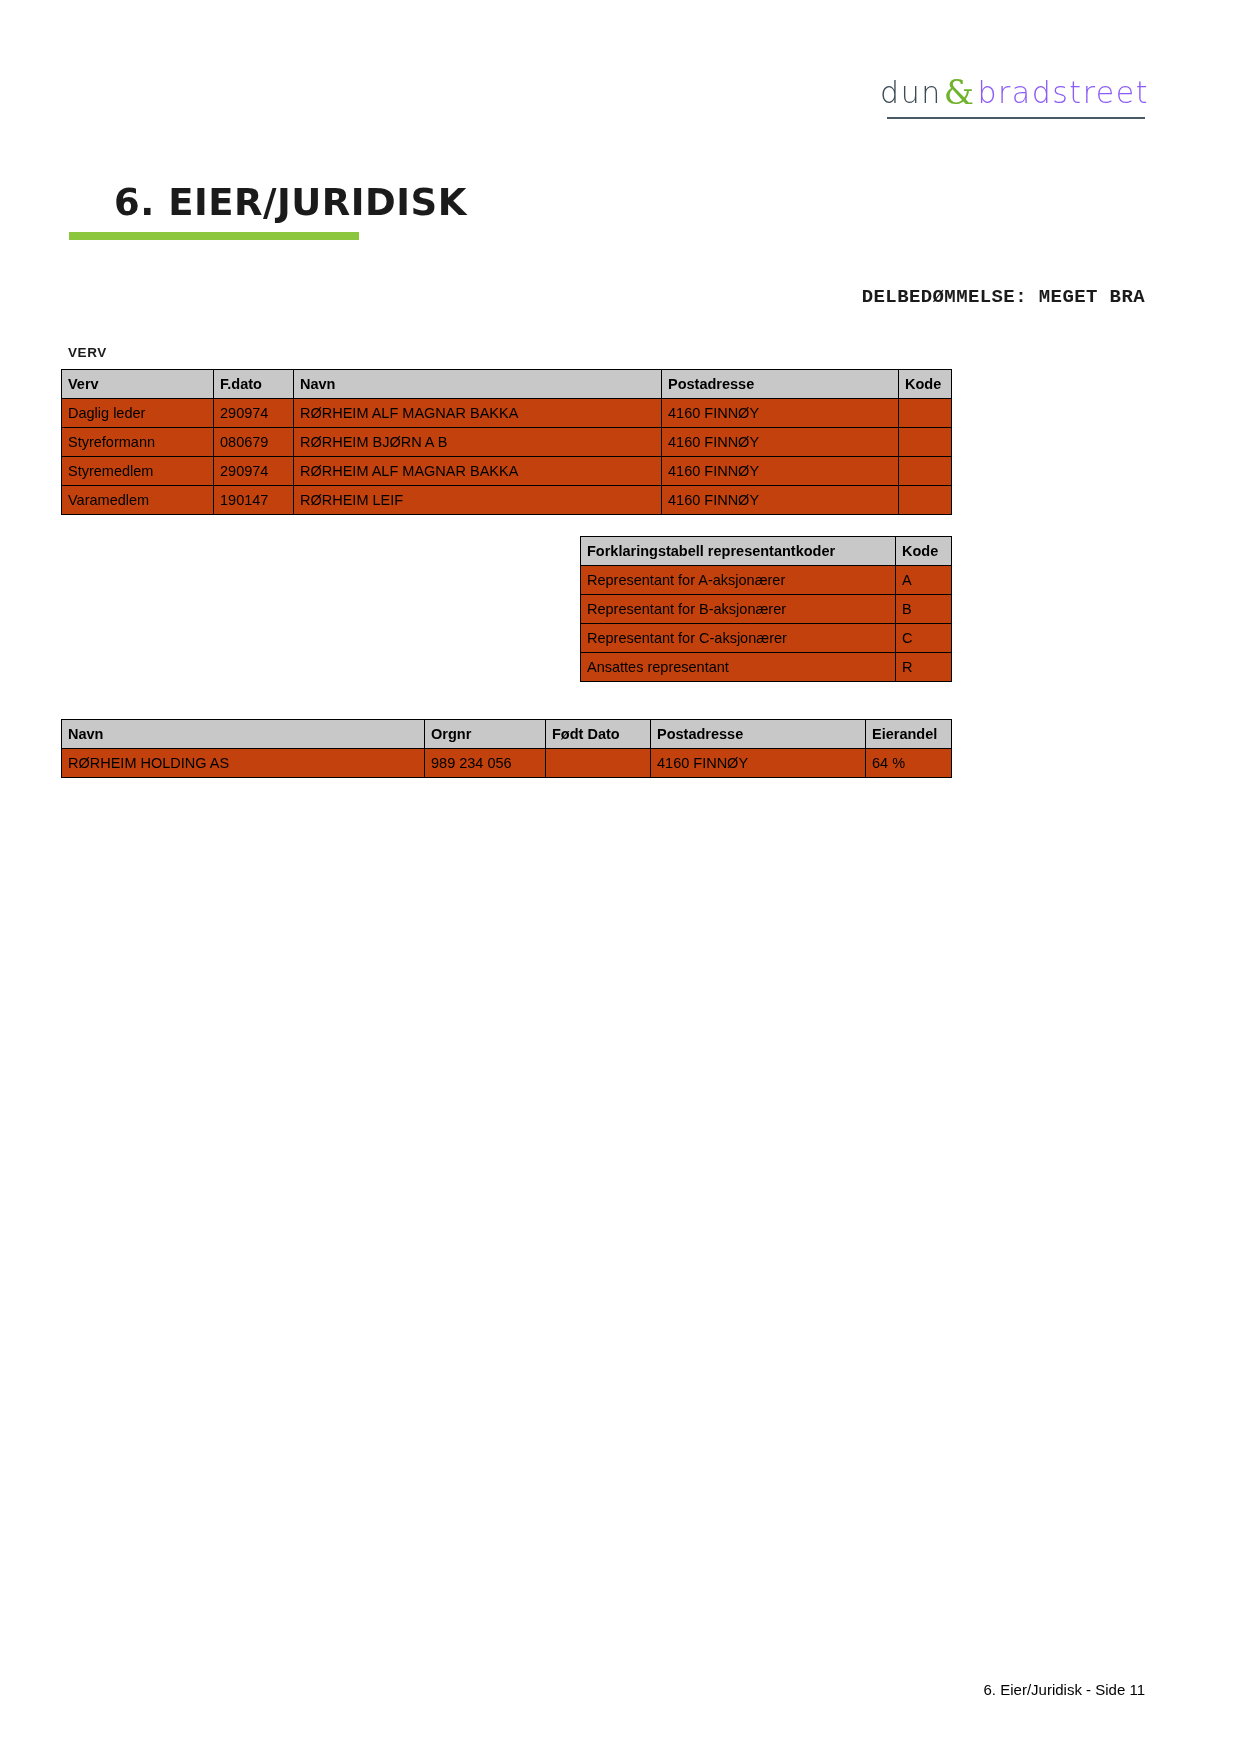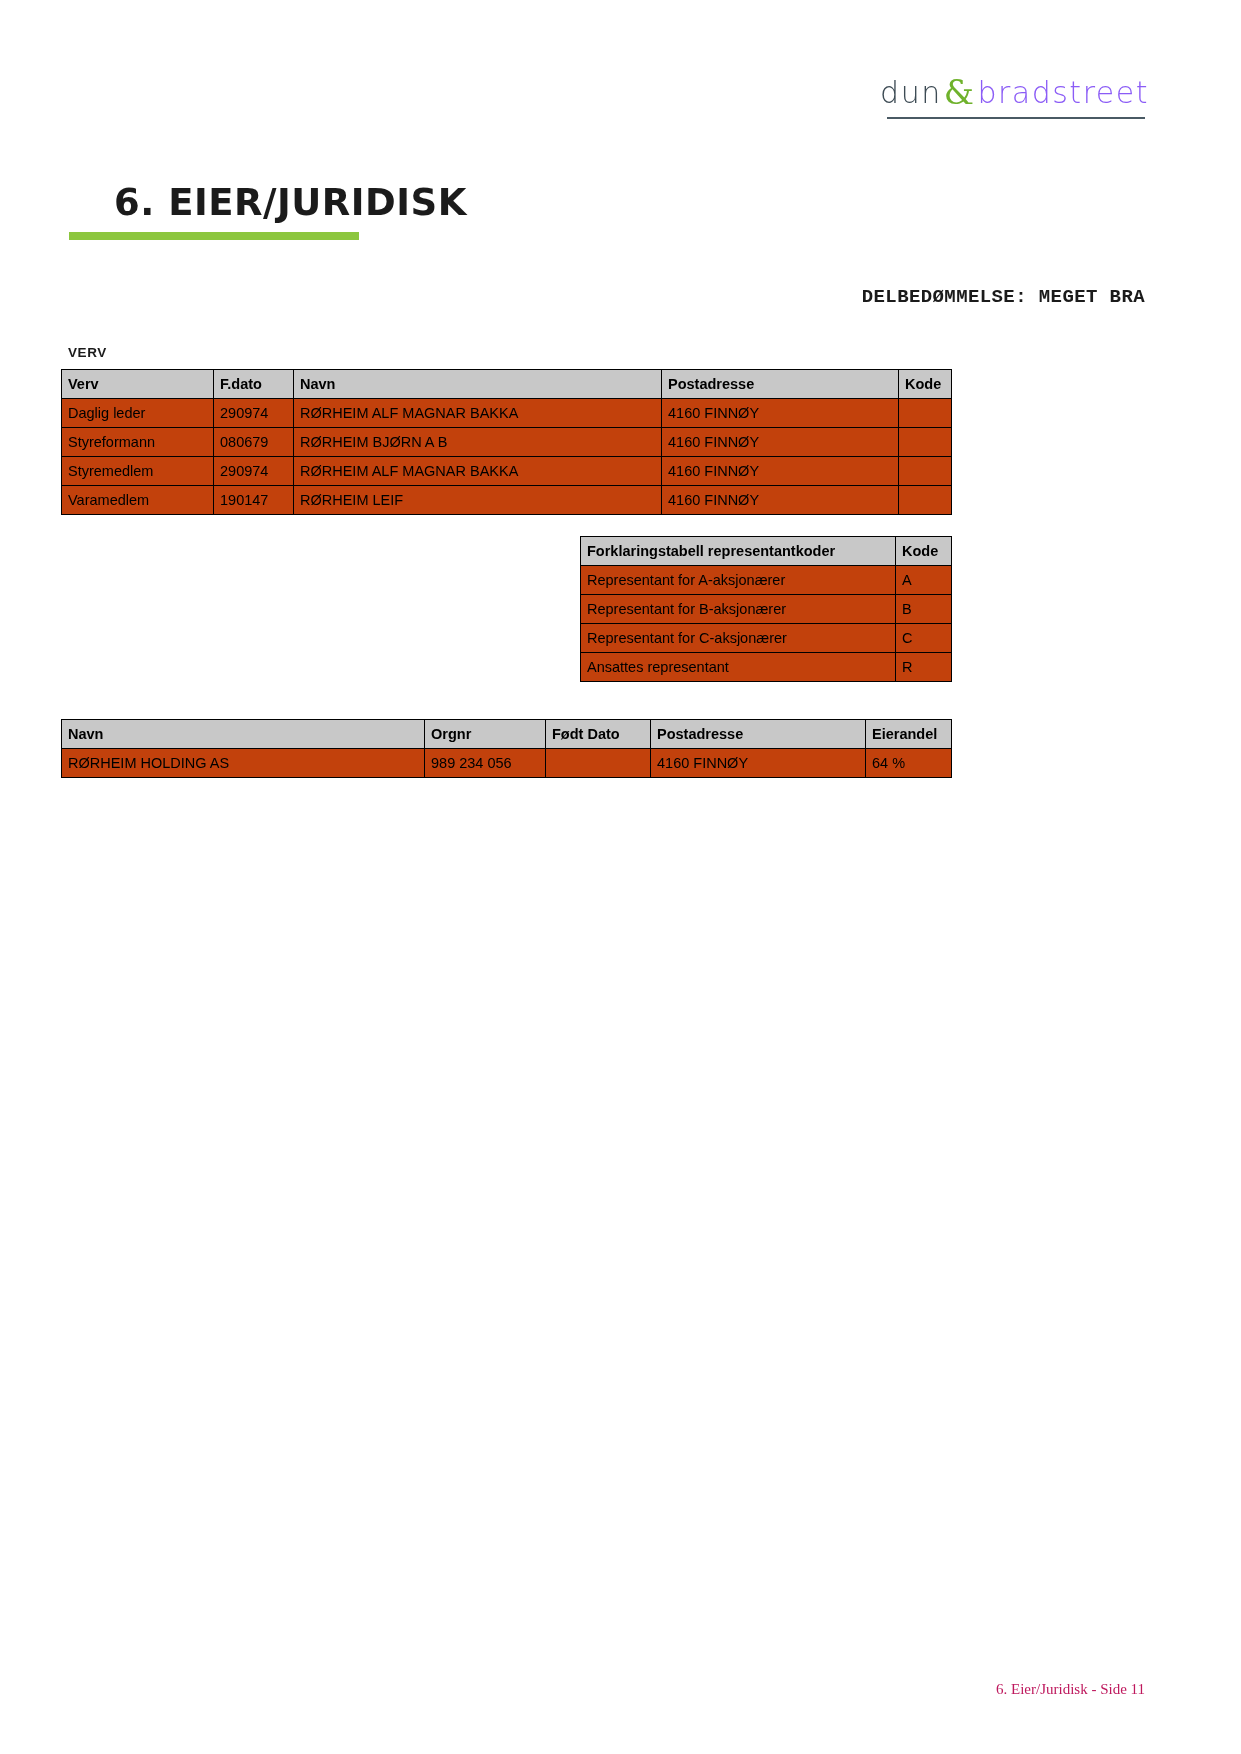--- a/index.html
+++ b/index.html
@@ -159,22 +159,22 @@
   #aksjonarer-table col.a2 { width: 105px; }
   #aksjonarer-table col.a3 { width: 215px; }
   #aksjonarer-table col.a4 { width: 86px; }
 
   
   .footer {
     position: absolute;
     bottom: 56px;
     right: 96px;
     font-size: 15px;
-    color: #be185d;
-    font-family: Liberation Serif, serif;
+    color: #000000;
+    font-family: Liberation Sans, sans-serif;
     text-align: center;
   }
 </style>
 </head>
 <body>
 
 <div class="page">
 
   <div class="logo">
     <span class="dun">dun</span>

